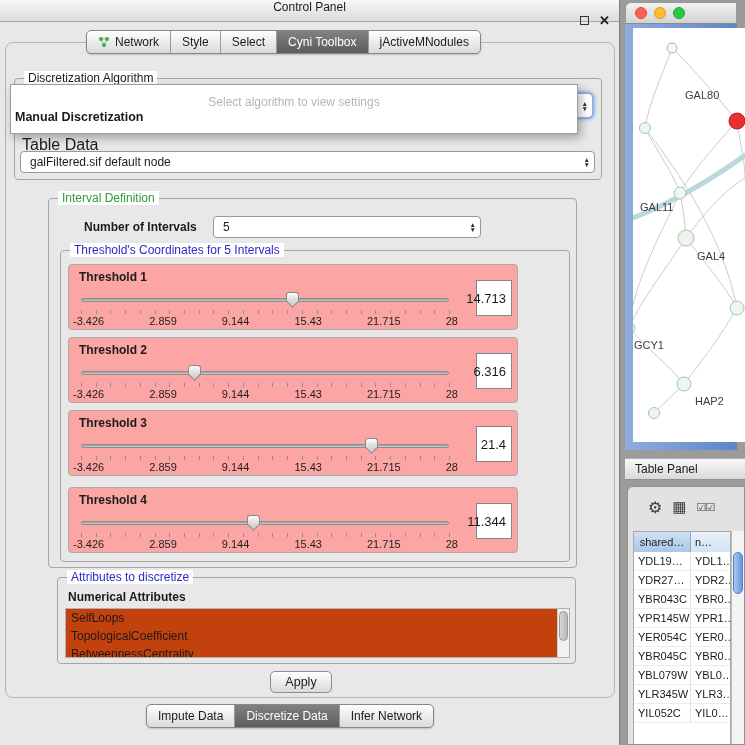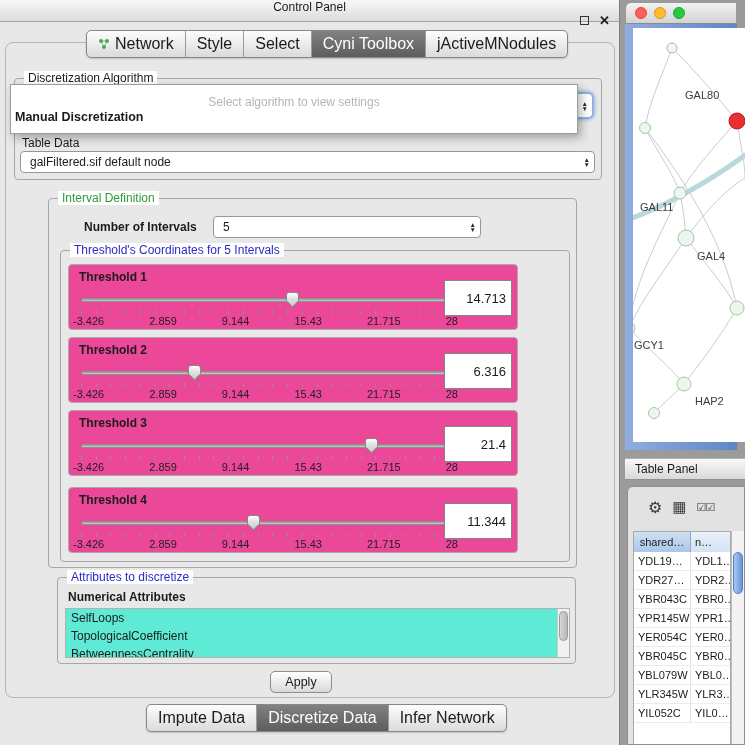--- a/index.html
+++ b/index.html
@@ -15,21 +15,21 @@
                  display:flex; align-items:center; padding:0 9px;flex-direction:column; }
   .cp-titlebar-icons { margin-left:auto; display:flex; align-items:center; gap:10px; }
   .float-ic { width:9px; height:9px; border:1.5px solid #333; display:inline-block; background:transparent; }
   .close-ic { font-size:13px; font-weight:bold; color:#1d1d1d; line-height:1; }
 
   .cp-content-border { position:absolute; left:5px; top:42px; width:610px; height:656px;
                        border:1px solid #b6b6b6; border-radius:8px; }
 
   .seg { position:absolute; display:flex; border:1px solid #878787; border-radius:5px;
          background:linear-gradient(#fefefe,#dadada); box-shadow:0 1px 2px rgba(0,0,0,.18); z-index:3; overflow:hidden; }
-  .seg-item { padding:4px 11px; font-size:16px; display:flex; align-items:center; gap:5px;
+  .seg-item { padding:4px 11px; font-size:12px; display:flex; align-items:center; gap:5px;
               border-right:1px solid #9b9b9b; white-space:nowrap; }
   .seg-item:last-child { border-right:none; }
   .seg-item.selected { background:linear-gradient(#818181,#5d5d5d); color:#fff; }
   .cp-tabs { left:86px; top:30px; }
   .cp-bottom-tabs { left:146px; top:704px; }
 
   .groupbox { position:absolute; border:1px solid #a6a6a6; border-radius:4px; }
   .gb-legend { position:absolute; top:-8px; left:9px; background:#ffffff; padding:0 4px;
                font-size:12px; white-space:nowrap; }
   .gb-legend.green { color:#2e9b35; }
@@ -46,53 +46,53 @@
 
   .algo-combo { left:20px; top:92px; width:574px; height:27px; border:2px solid #8fb2e2;
                 box-shadow:0 0 4px rgba(90,140,220,.8); border-radius:6px; }
 
   .dropdown { position:absolute; left:10px; top:84px; width:568px; height:50px; background:#fff;
               border:1px solid #9d9d9d; box-shadow:3px 4px 9px rgba(0,0,0,.30); z-index:6; }
   .dd-prompt { text-align:center; color:#b5b5b5; padding-top:10px; font-size:12px; }
   .dd-opt { padding:0 4px; font-size:12.5px; line-height:16px; }
   .dd-opt.first { font-weight:bold; }
 
-  .table-data-label { position:absolute; left:22px; top:136px; font-size:12px; }
+  .table-data-label { position:absolute; left:22px; top:136px; font-size:16px; }
   .table-data-combo { left:20px; top:151px; width:575px; height:22px; }
 
   .interval-group { left:48px; top:198px; width:529px; height:370px; }
   .noi-label { position:absolute; left:84px; top:220px; font-weight:bold; }
   .noi-combo { left:213px; top:216px; width:268px; height:22px; }
 
   .thresh-group { left:60px; top:250px; width:510px; height:312px; }
 
   .thresh-box { position:absolute; left:68px; width:450px; height:66px;
-                border:1px solid #ababab; border-radius:4px; background:#ec4899; }
+                border:1px solid #ababab; border-radius:4px; background:#fca5a5; }
   .thresh-label { position:absolute; left:10px; top:5px; font-weight:bold; font-size:12px; }
   .slider { position:absolute; left:12px; top:27px; width:368px; height:16px; }
   .track { position:absolute; left:0; right:0; top:6px; height:4px; background:#c6c6c6;
            border:1px solid #8f8f8f; border-radius:2px; box-shadow:inset 0 1px 1px rgba(0,0,0,.18); }
   .thumb { position:absolute; top:0; width:13px; height:10px; margin-left:-7px;
            background:linear-gradient(#fdfdfd,#d4d4d4); border:1px solid #898989;
            border-bottom:none; border-radius:3px 3px 1px 1px; }
   .thumb::after { content:""; position:absolute; left:1px; top:4.2px; width:8px; height:8px;
                   background:linear-gradient(135deg,#ededed,#c9c9c9);
                   border-right:1px solid #898989; border-bottom:1px solid #898989;
                   transform:rotate(45deg); }
   .ticks { position:absolute; left:12px; top:45px; width:369px; height:4px;
            background:repeating-linear-gradient(90deg,#909090 0 1px,transparent 1px 14.72px); }
   .scale { position:absolute; left:4px; top:50px; width:385px; display:flex;
            justify-content:space-between; font-size:11px; color:#1e1e1e; }
-  .value-box { position:absolute; right:5px; top:15px; width:68px; height:36px; background:#fff;
+  .value-box { position:absolute; right:5px; top:15px; width:36px; height:36px; background:#fff;
                border:1px solid #858585; display:flex; align-items:center; justify-content:flex-end;
                padding-right:5px; font-size:13px; }
 
   .attr-group { left:57px; top:577px; width:519px; height:87px; }
   .attr-label { position:absolute; left:68px; top:590px; font-weight:bold; }
-  .attr-list { position:absolute; left:65px; top:608px; width:505px; height:50px; background:#5eead4;
+  .attr-list { position:absolute; left:65px; top:608px; width:505px; height:50px; background:#c2410c;
                border:1px solid #b2b2b2; overflow:hidden; }
   .attr-item { padding:0 5px; line-height:18px; font-size:12px; }
   .attr-scroll { position:absolute; right:0; top:0; bottom:0; width:12px; background:#f1f1f1;
                  border-left:1px solid #cccccc; }
   .attr-scroll-thumb { position:absolute; left:1px; right:1px; top:2px; height:30px;
                        background:linear-gradient(90deg,#d6d6d6,#b8b8b8);
                        border:1px solid #9a9a9a; border-radius:5px; }
 
   .apply-btn { position:absolute; left:270px; top:671px; width:62px; height:22px;
                background:linear-gradient(#ffffff,#d9d9d9); border:1px solid #8d8d8d;

